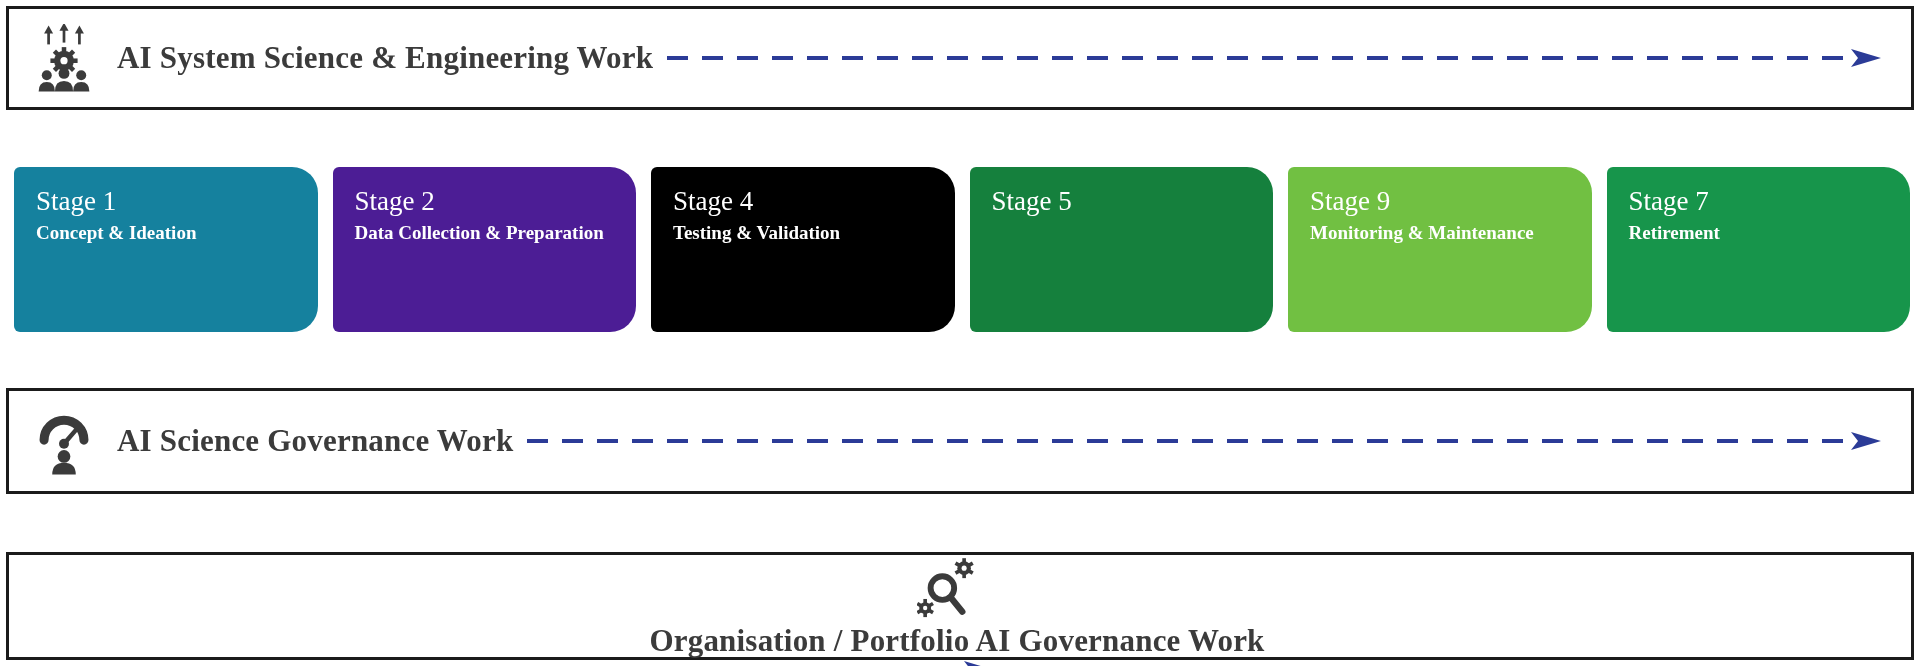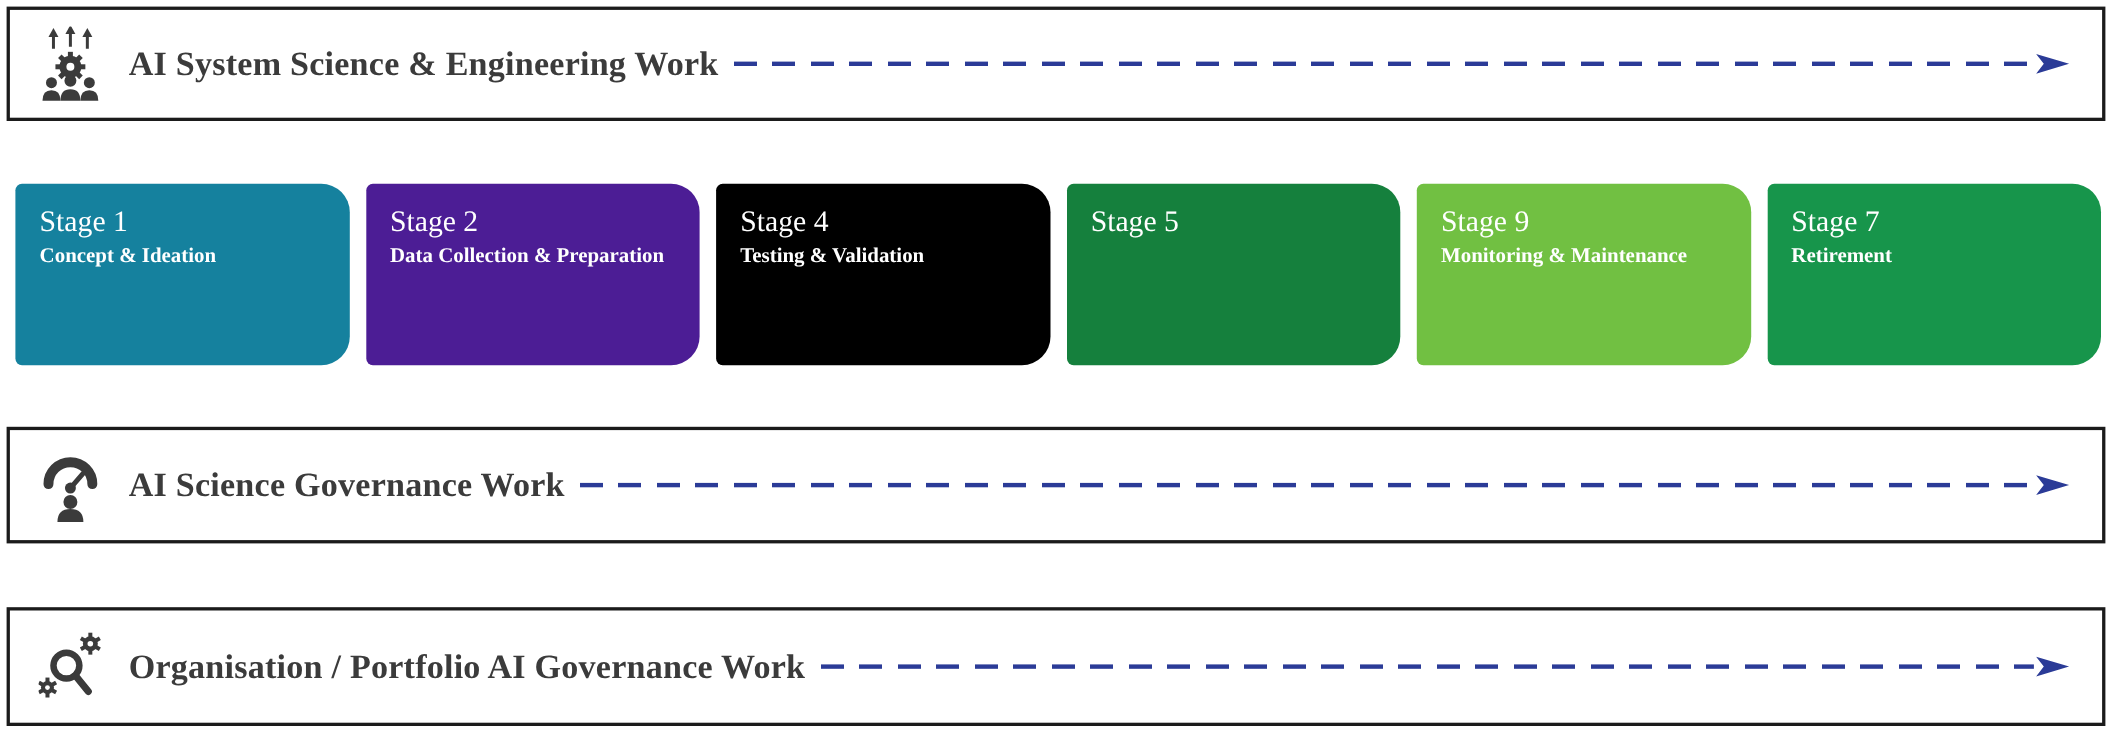--- a/index.html
+++ b/index.html
@@ -19,21 +19,21 @@
     width: 1908px;
     border: 3px solid #1b1b1b;
     background: #ffffff;
     box-sizing: border-box;
     display: flex;
     align-items: center;
     padding: 0 30px 0 24px;
   }
   .banner-1 { top: 6px;  height: 104px; }
   .banner-2 { top: 388px; height: 106px; }
-  .banner-3 { top: 552px; height: 108px; }
+  .banner-3 { top: 552px; height: 108px; flex-direction: column; }
 
   .banner .icon-wrap {
     flex: 0 0 auto;
     width: 62px;
     display: flex;
     align-items: center;
     justify-content: center;
     margin-right: 22px;
   }
   .banner .banner-label {

